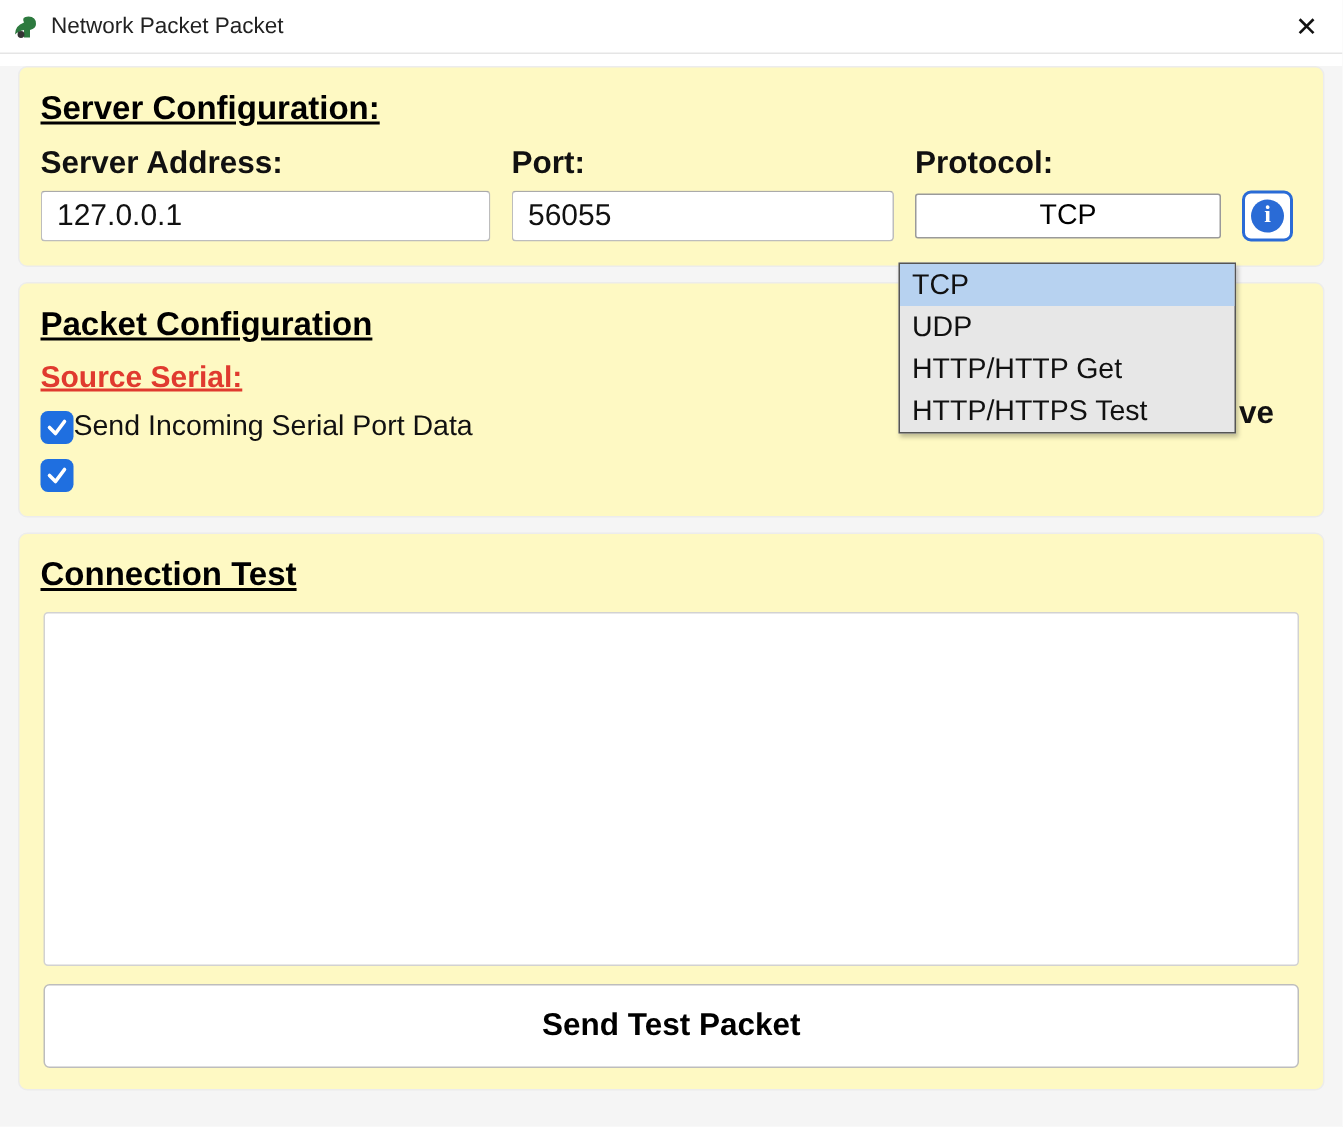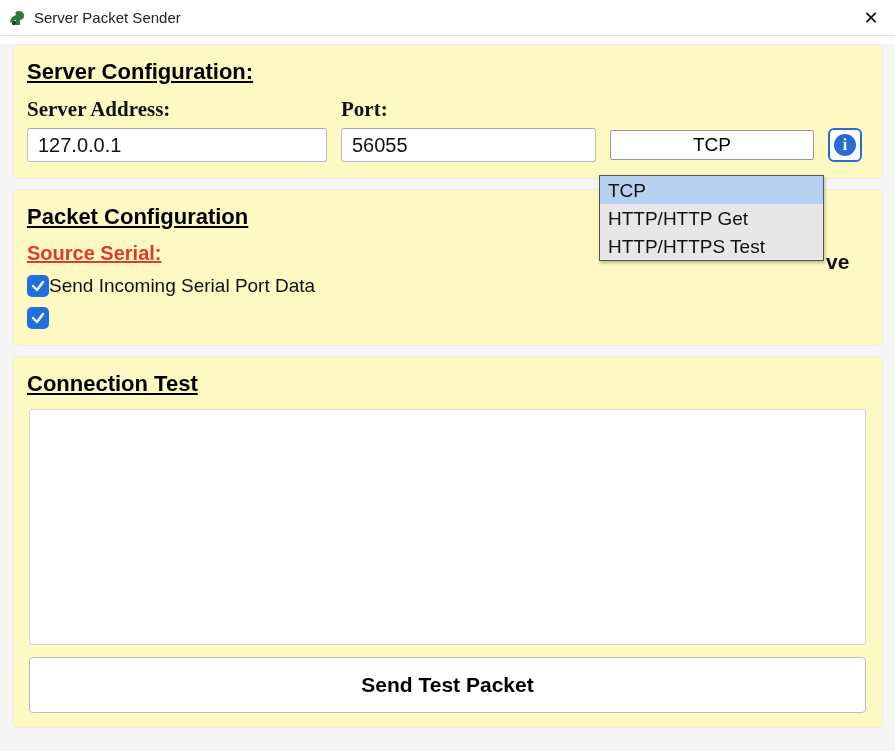--- a/index.html
+++ b/index.html
@@ -56,21 +56,20 @@
     color: #000;
     margin-bottom: 12px;
   }
   .group-h.red { color: #e03a2f; }
 
   .row-labels {
     display: grid;
     grid-template-columns: 300px 255px 1fr 40px;
     gap: 14px;
     align-items: end;
-    font-family: Liberation Serif, serif;
   }
   .row-inputs {
     display: grid;
     grid-template-columns: 300px 255px 1fr 40px;
     gap: 14px;
     margin-top: 6px;
     align-items: center;
   }
   .lbl {
     font-size: 21px;
@@ -136,21 +135,21 @@
     color: #111;
     cursor: pointer;
   }
   .dropdown .opt.sel {
     background: #b7d2f0;
   }
 
   .peek {
     position: absolute;
     left: 826px;
-    top: 206px;
+    top: 220px;
     font-size: 21px;
     font-weight: 600;
     color: #111;
   }
 
   .chk-row {
     display: flex;
     align-items: center;
     margin-top: 10px;
   }
@@ -189,31 +188,32 @@
 </head>
 <body>
 
 <div class="titlebar">
   <span class="appicon">
     <svg viewBox="0 0 18 18">
       <path d="M2 14 Q2 8 8 6 Q6 2 11 2 Q16 2 16 7 Q16 10 12 11 L12 16 L8 16 L8 11 Q4 12 2 14 Z" fill="#2d7a3f"></path>
       <circle cx="6" cy="14" r="2.3" fill="#333"></circle>
     </svg>
   </span>
-  <span class="title">Server Packet Sender</span>
+  <span class="title">Network Packet Packet</span>
   <span class="close">✕</span>
 </div>
 
 <div class="client">
 
   <div class="group" style="margin-top:8px;">
     <div class="group-h">Server Configuration:</div>
     <div class="row-labels">
       <div class="lbl">Server Address:</div>
       <div class="lbl">Port:</div>
+      <div class="lbl">Protocol:</div>
       <div></div>
     </div>
     <div class="row-inputs">
       <input class="txt" value="127.0.0.1" style="">
       <input class="txt" value="56055" style="">
       <div class="select">
         <span>TCP</span>
       </div>
       <div class="info-btn">
         <span class="circle">i</span>
@@ -246,17 +246,18 @@
   <div class="group" style="padding-bottom:14px;">
     <div class="group-h">Connection Test</div>
     <div class="test-area"></div>
     <div class="send-btn">Send Test Packet</div>
   </div>
 
   <span class="peek">ve</span>
 
   <div class="dropdown">
     <div class="opt sel">TCP</div>
+    <div class="opt">UDP</div>
     <div class="opt">HTTP/HTTP Get</div>
     <div class="opt">HTTP/HTTPS Test</div>
   </div>
 
 </div>
 
 </body></html>

